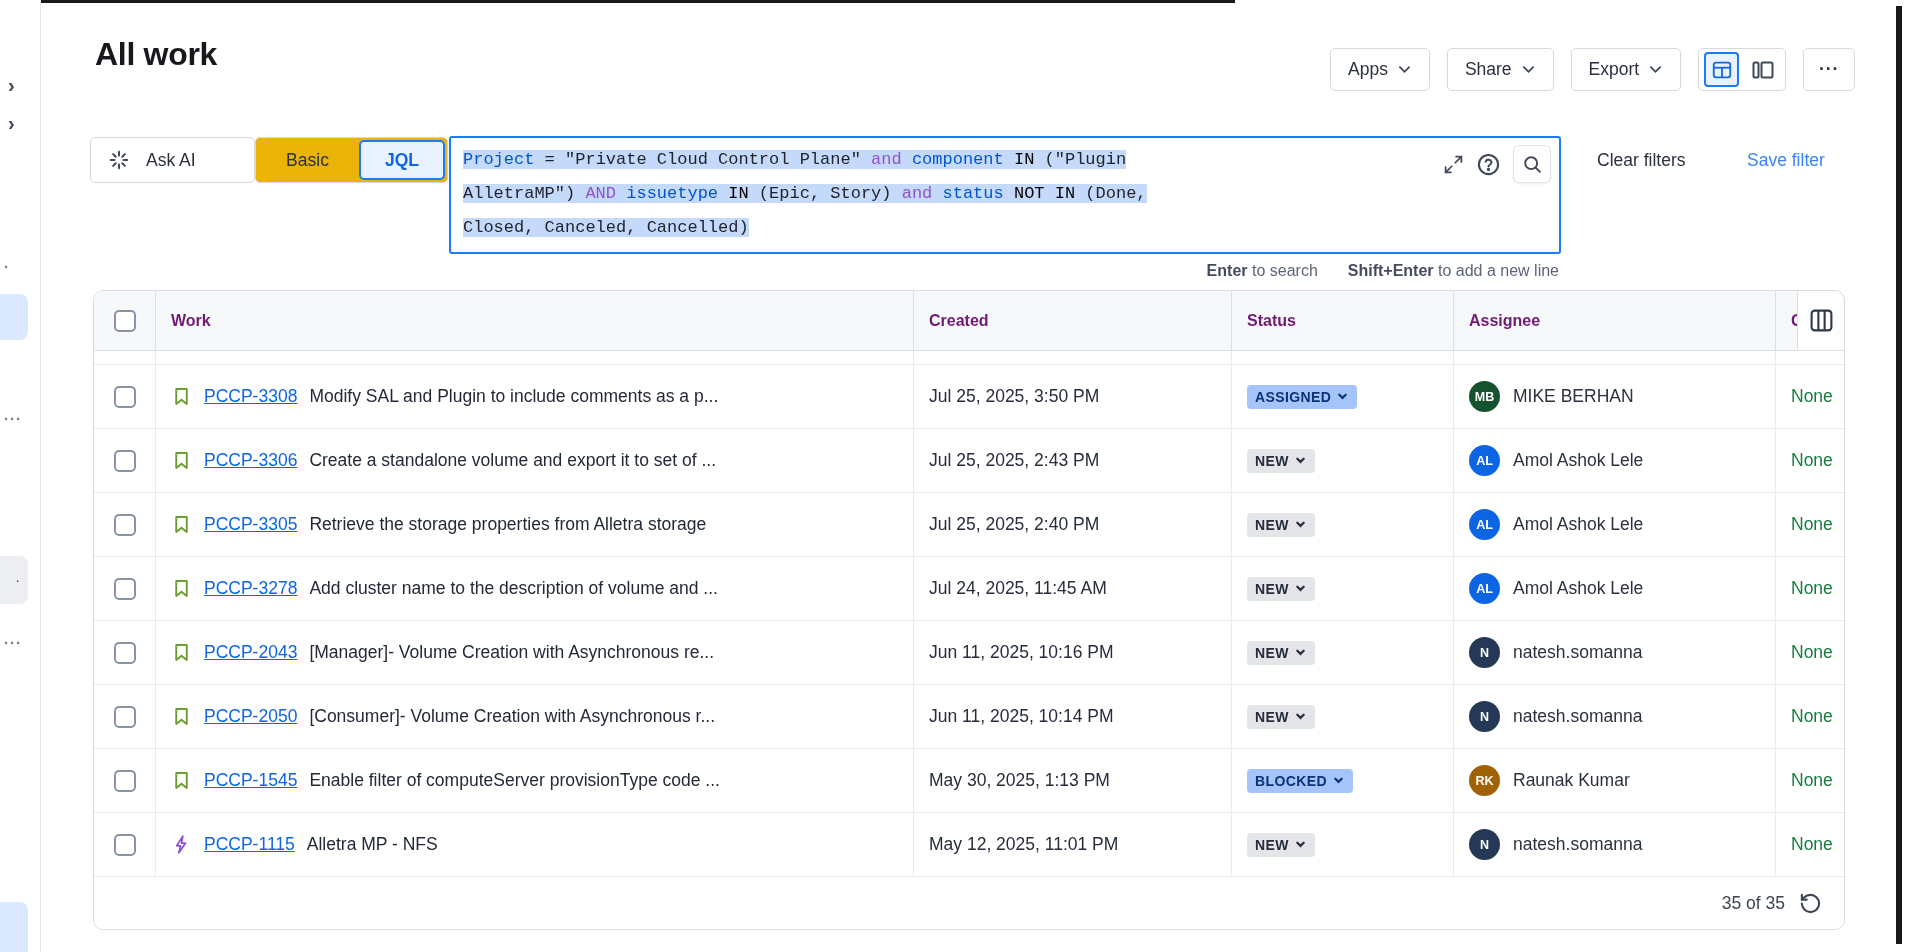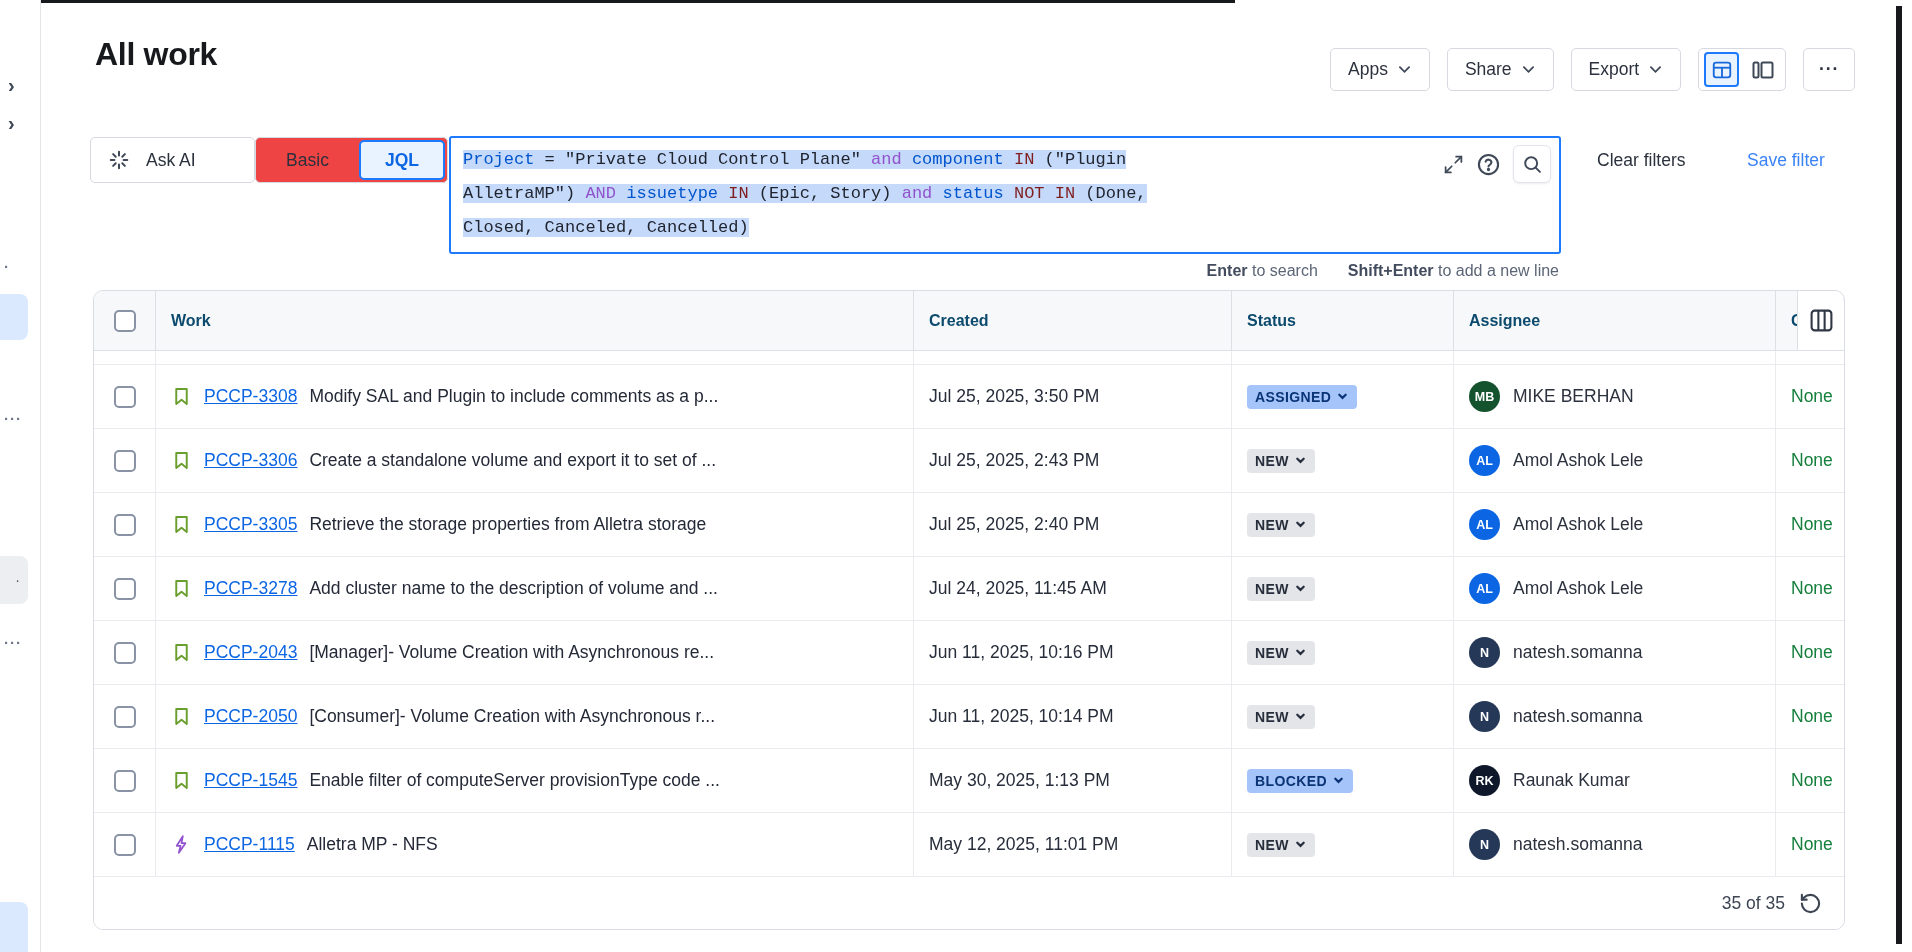--- a/index.html
+++ b/index.html
@@ -22,47 +22,47 @@
   .page-title { position:absolute; left:95px; top:36px; font-size:32px; font-weight:700; color:#17191d; letter-spacing:-0.3px; }
   .toolbar { position:absolute; top:48px; left:1330px; display:flex; gap:17px; align-items:center; }
   .btn { height:43px; padding:0 17px; border:1px solid #d6d9df; border-radius:5px; background:#fff;
          display:flex; align-items:center; gap:9px; font-size:17.5px; color:#2b313d; font-weight:500; cursor:pointer; }
   .view-group { height:43px; border:1px solid #d6d9df; border-radius:5px; display:flex; align-items:center; padding:0 5px; gap:7px; background:#fff; }
   .grid-view-btn { width:35px; height:35px; border:2px solid #1d7afc; background:#e9f2ff; border-radius:4px; display:flex; align-items:center; justify-content:center; cursor:pointer; }
   .side-view-btn { width:34px; height:34px; display:flex; align-items:center; justify-content:center; cursor:pointer; }
   .more-btn { width:52px; justify-content:center; padding:0; font-weight:700; letter-spacing:1px; }
   
   .askai-btn { position:absolute; left:90px; top:137px; width:165px; height:46px;gap:16px; }
-  .mode-group { position:absolute; left:255px; top:137px; width:193px; height:46px; border:1px solid #d6d9df; border-radius:5px; background:#ef4444; display:flex; align-items:center; }
+  .mode-group { position:absolute; left:255px; top:137px; width:193px; height:46px; border:1px solid #d6d9df; border-radius:5px; background:#eab308; display:flex; align-items:center; }
   .mode-basic { flex:1; text-align:center; font-size:17.5px; color:#2b313d; cursor:pointer; }
   .mode-jql { width:86px; height:40px; margin:2px 2px 2px 0; border:2px solid #1d7afc; background:#e9f2ff; border-radius:5px;
               color:#0c66e4; font-weight:700; font-size:17.5px; display:flex; align-items:center; justify-content:center; cursor:pointer; }
   .jql-editor { position:absolute; left:449px; top:136px; width:1112px; height:118px; border:2px solid #1d7afc; border-radius:3px;
                 background:#fff; padding:5px 12px; font-family:"Liberation Mono","DejaVu Sans Mono",monospace;
                 font-size:17px; line-height:34px; color:#20242e; cursor:text; }
   .jql-line { white-space:pre; }
   .jql-sel { background:#c5dafb; }
   .tk-field { color:#0055cc; }
   .tk-kw { color:#9152cc; }
-  .tk-fn { color:#7f1d1d; }
+  .tk-fn { color:#000000; }
   .tk-plain { color:#20242e; }
   .editor-icons { position:absolute; right:8px; top:7px; display:flex; align-items:center; gap:12px; }
   .icon-btn { display:flex; align-items:center; justify-content:center; cursor:pointer; }
   .search-mini-btn { width:38px; height:38px; border:1px solid #e2e4e9; border-radius:6px; background:#fff; box-shadow:0 1px 2px rgba(9,30,66,.08); }
   .clear-filters { position:absolute; left:1597px; top:150px; font-size:17.5px; color:#2b313d; font-weight:500; cursor:pointer; }
   .save-filter { position:absolute; left:1747px; top:150px; font-size:17.5px; color:#3b82f6; font-weight:500; cursor:pointer; }
   .jql-hint { position:absolute; left:449px; top:262px; width:1110px; text-align:right; font-size:16px; color:#5b6576; }
   .hint-key { color:#434c5e; font-weight:700; }
   .hint-group2 { margin-left:30px; }
   
   .work-table { position:absolute; left:93px; top:290px; width:1752px; height:640px; border:1px solid #d9dce2; border-radius:10px;
                 overflow:hidden; display:flex; flex-direction:column; background:#fff; }
   .tgrid { display:grid; grid-template-columns:62px 758px 318px 222px 322px 1fr; }
   .thead { height:60px; background:#f7f8f9; border-bottom:1px solid #dcdfe4; align-items:center; position:relative;
-           font-size:16px; font-weight:700; color:#0c4a6e; }
+           font-size:16px; font-weight:700; color:#701a75; }
   .thead .hcell { height:100%; display:flex; align-items:center; padding-left:15px; border-right:1px solid #dcdfe4; }
   .thead .hcell:last-child { border-right:none; }
   .thead .h-check { justify-content:center; padding-left:0; }
   .pinned-cols { position:absolute; right:0; top:0; width:47px; height:100%; background:#fff; border-left:1px solid #dcdfe4;
                  border-top-right-radius:10px; display:flex; align-items:center; justify-content:center; cursor:pointer; }
   .sliver { height:14px; border-bottom:1px solid #e9ebee; background:#fff; }
   .sliver .cell { border-right:1px solid #e9ebee; height:100%; }
   .sliver .cell:last-child { border-right:none; }
   .trow { height:64px; align-items:center; border-bottom:1px solid #e9ebee; font-size:17.5px; background:#fff; }
   .cell { height:100%; display:flex; align-items:center; padding-left:15px; border-right:1px solid #e9ebee; overflow:hidden; }
@@ -410,21 +410,21 @@
           <a class="key">PCCP-1545</a>
           <span class="summary">Enable filter of computeServer provisionType code ...</span>
         </div>
         <div class="cell c-created">May 30, 2025, 1:13 PM</div>
         <div class="cell c-status">
           <span class="badge blue">BLOCKED<svg width="13" height="11" viewBox="0 0 14 12" fill="none" stroke="currentColor" stroke-width="2.4" stroke-linecap="round">
               <path d="M3.5 4 L7 7.5 L10.5 4"></path>
             </svg></span>
         </div>
         <div class="cell c-assignee">
-          <span class="avatar" style="background:#0f172a">RK</span>
+          <span class="avatar" style="background:#a16207">RK</span>
           <span class="aname">Raunak Kumar</span>
         </div>
         <div class="cell c-cat">None</div>
       </div>
       <div class="trow tgrid">
         <div class="cell c-check">
           <span class="checkbox"></span>
         </div>
         <div class="cell c-work">
           <span class="type-icon">

